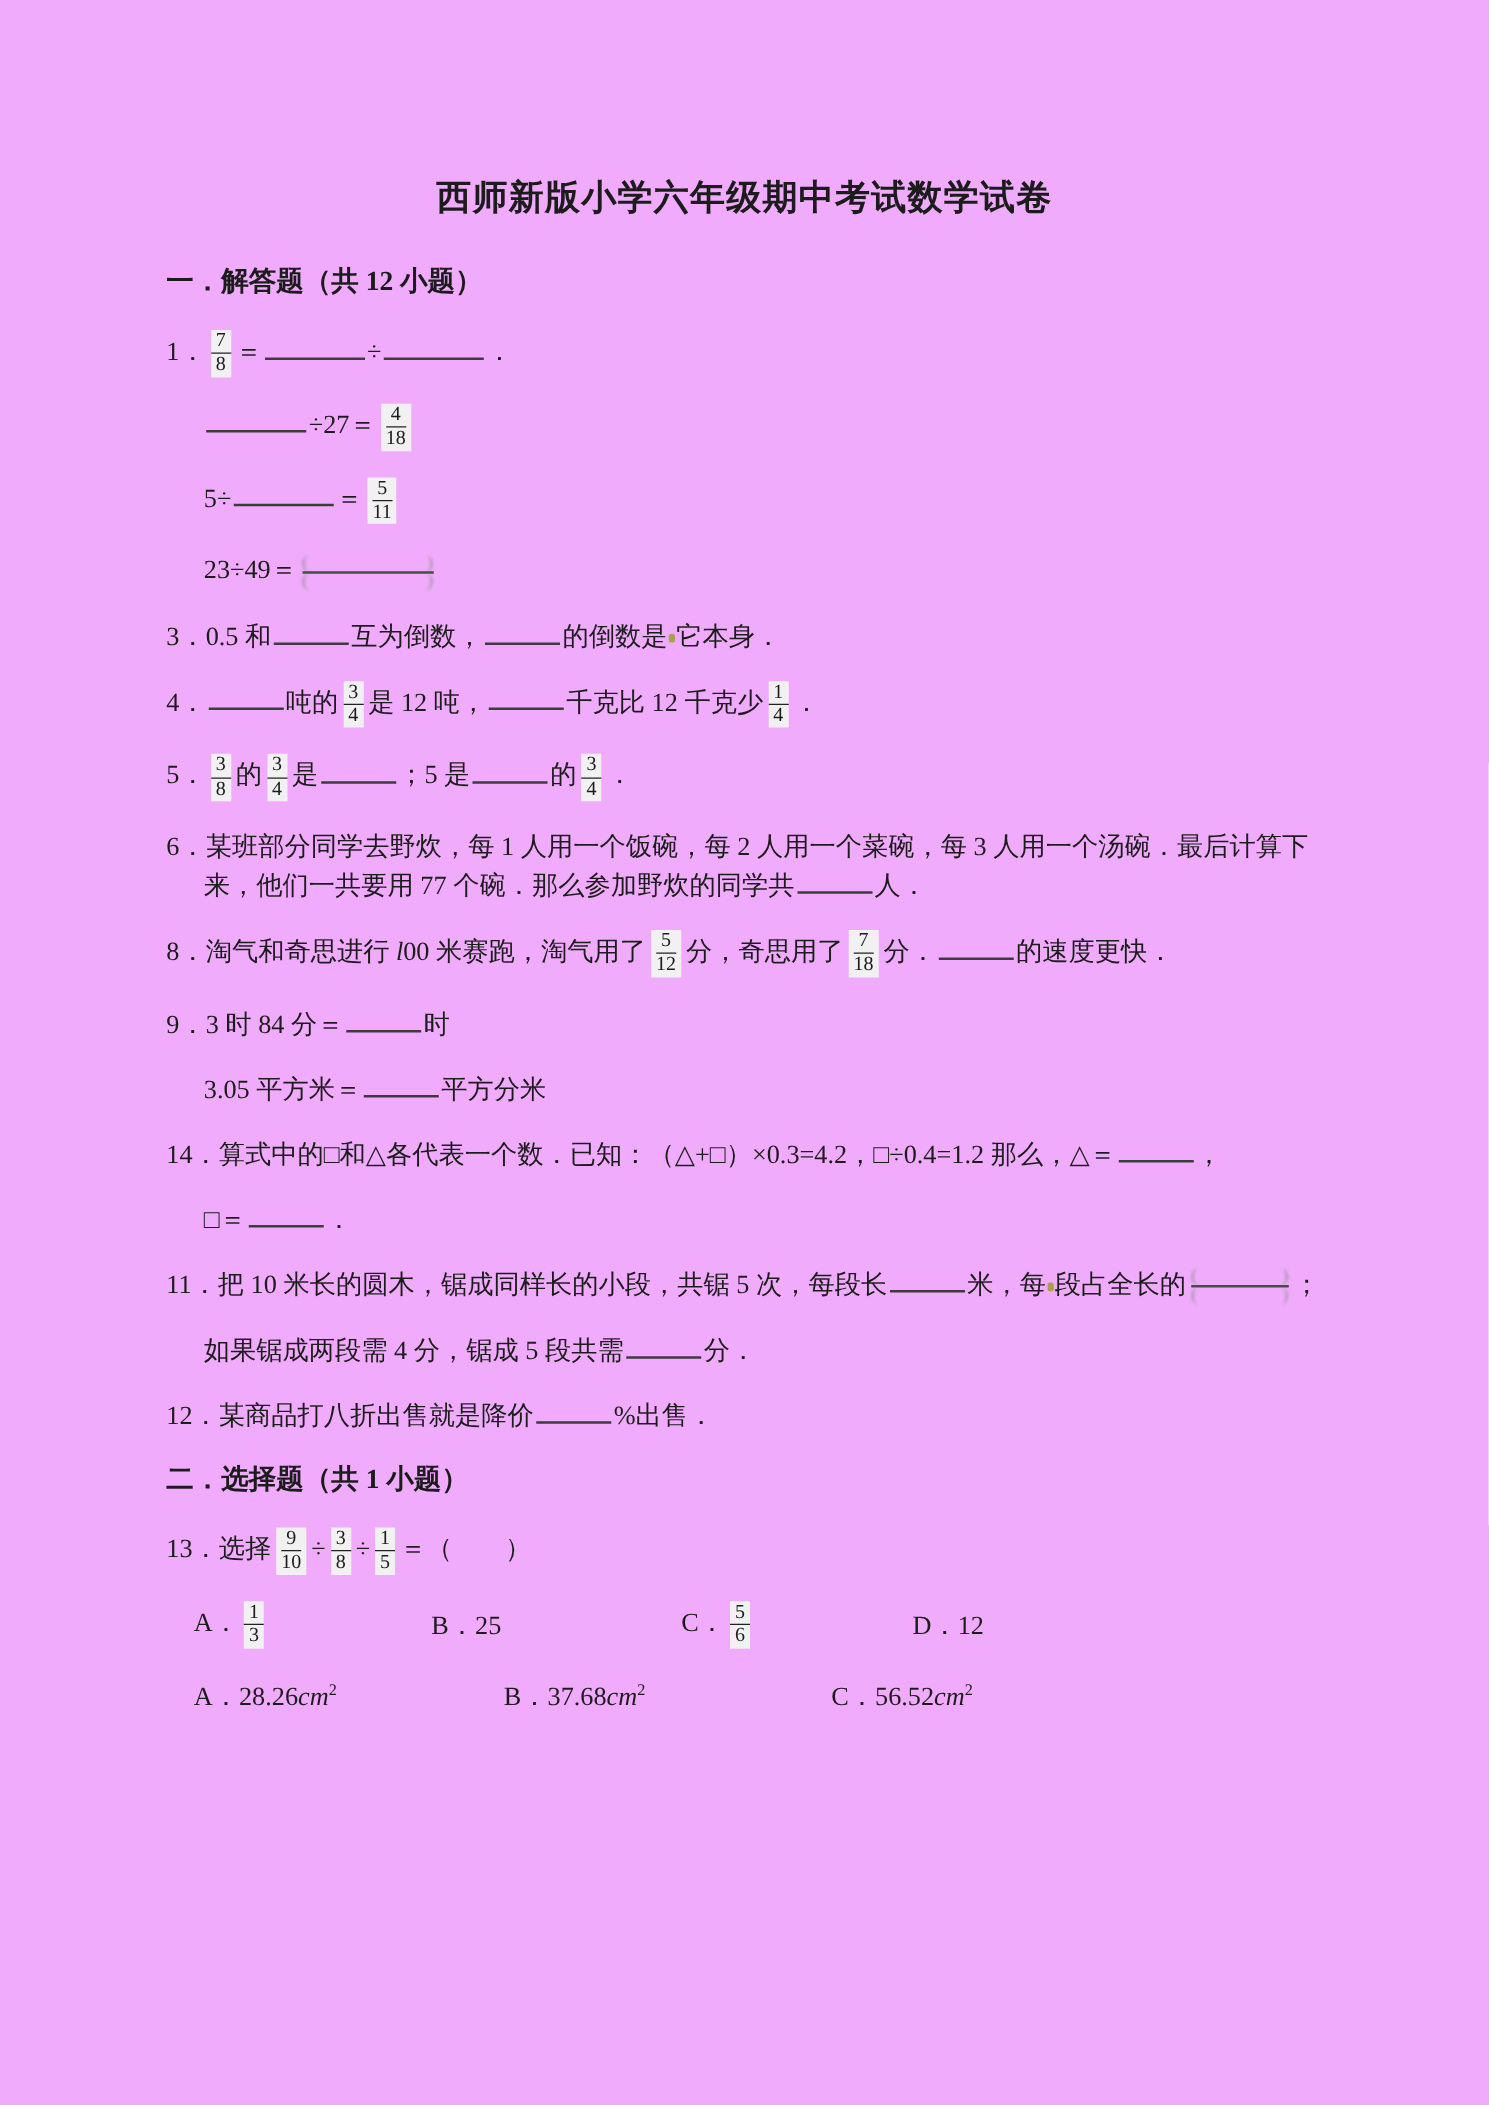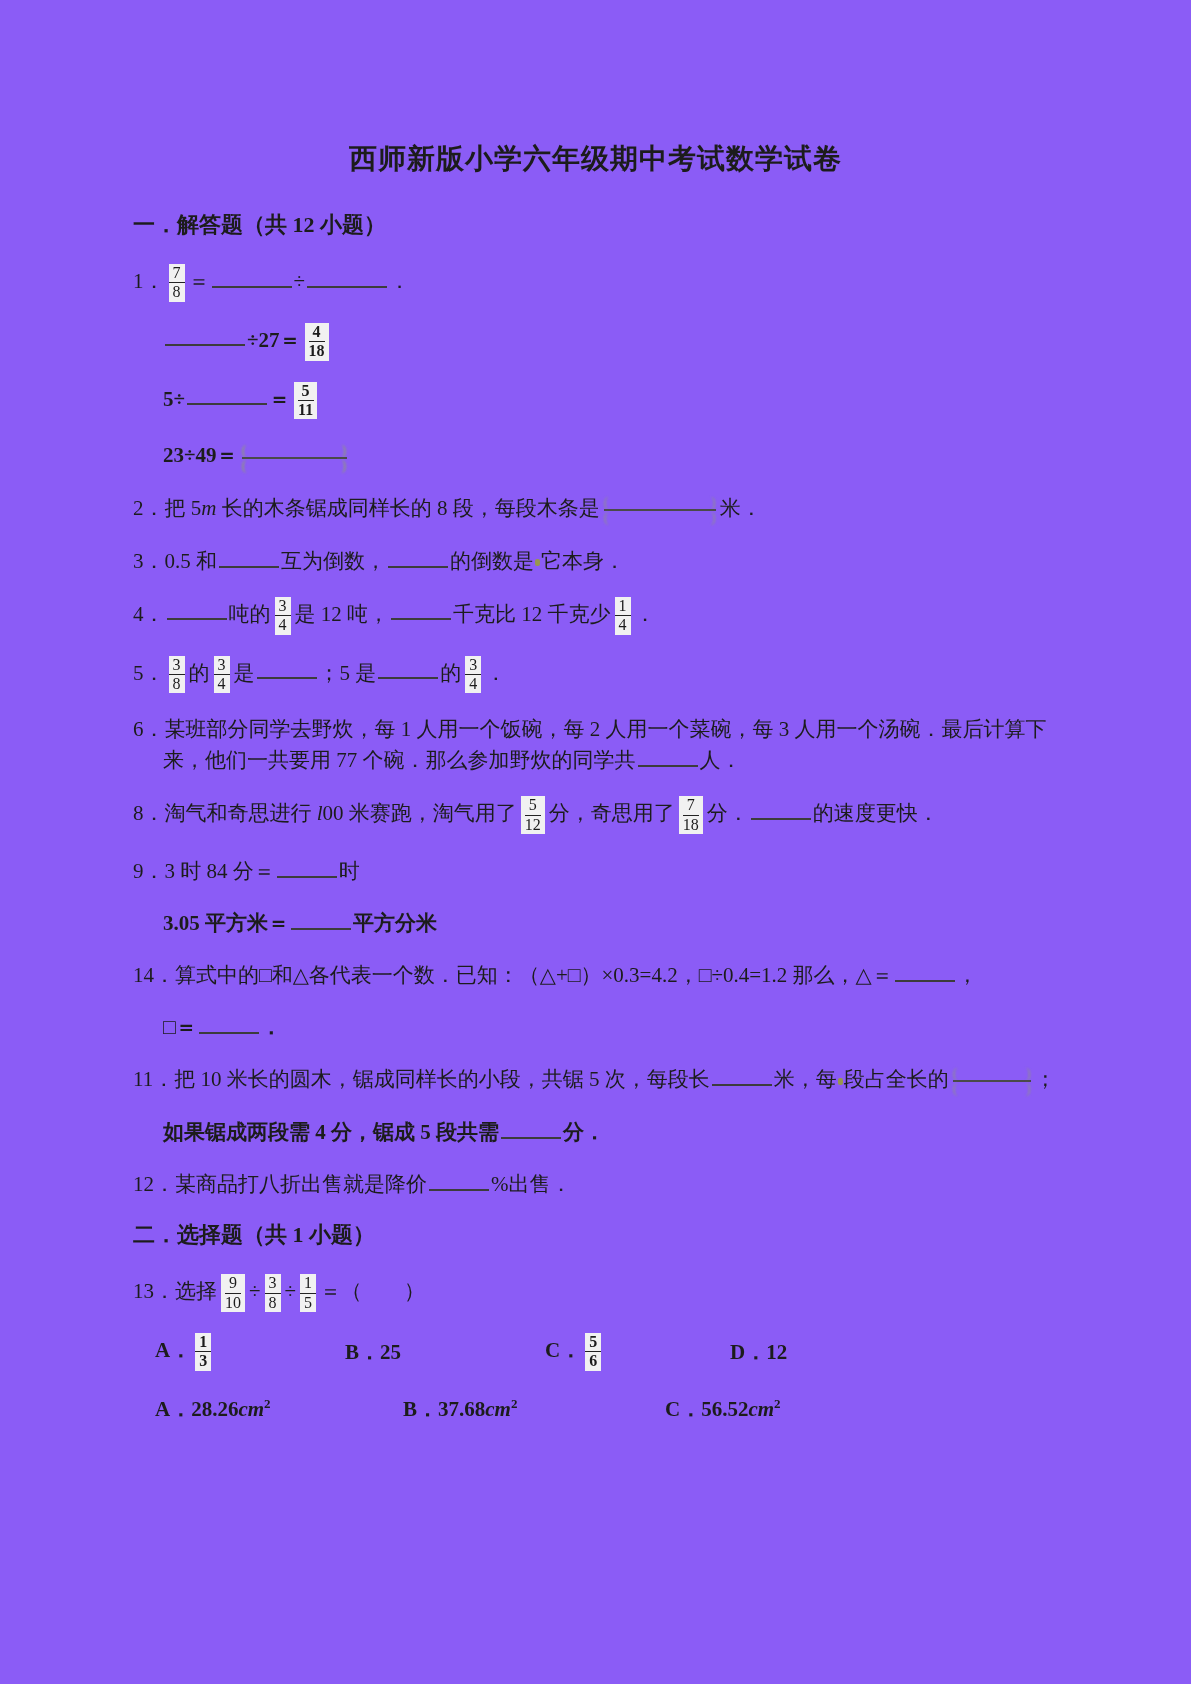--- a/index.html
+++ b/index.html
@@ -4,41 +4,41 @@
 <style>
   :root{
     --ink:#1c1c1c;
     --blank:#3c3c3c;
     --fuzzy:#8f8f8f;
     --fracbg:#f1f1f1;
     --artifact:#9aa030;
   }
   html,body{margin:0;padding:0;background:#ffffff;}
   .page{
-    width:1191px;height:1684px;background:#8b5cf6;overflow:hidden;
+    width:1191px;height:1684px;background:#f0abfc;overflow:hidden;
     font-family:"Liberation Serif","DejaVu Serif",serif;
     color:var(--ink);
     box-sizing:border-box;
     padding:142px 133px 0 133px;
   }
   .doc-title{
     font-size:28px;font-weight:bold;text-align:center;
     margin:0 0 34px 0;letter-spacing:1px;line-height:34px;
   }
   .section-heading{
     font-size:22px;font-weight:bold;line-height:30px;
     margin:6px 0 24px 0;
   }
   .q-line{
     font-size:21px;line-height:30px;
     margin:0 0 21px 0;
     padding-left:30px;text-indent:-30px;
     white-space:normal;
   }
-  .q-line.cont{text-indent:0;font-weight:bold;}
+  .q-line.cont{text-indent:0;}
   .q-line.opts{text-indent:0;padding-left:22px;}
   .t{white-space:pre-wrap;}
   .it{font-style:italic;}
   sup.sp{font-size:13px;line-height:0;}
   .blank{
     display:inline-block;width:60px;height:1em;
     border-bottom:2px solid var(--blank);
     vertical-align:baseline;margin:0 2px;
   }
   .frac{
@@ -87,31 +87,20 @@
           <span class="fz-row">
             <span>(</span>
             <span>)</span>
           </span>
           <span class="fz-bar"></span>
           <span class="fz-row">
             <span>(</span>
             <span>)</span>
           </span>
         </span></div>
-      <div class="q-line"><span class="t">2．</span><span class="t">把 5</span><span class="t it">m</span><span class="t"> 长的木条锯成同样长的 8 段，每段木条是</span><span class="fuzzy" style="width: 112px;">
-          <span class="fz-row">
-            <span>(</span>
-            <span>)</span>
-          </span>
-          <span class="fz-bar"></span>
-          <span class="fz-row">
-            <span>(</span>
-            <span>)</span>
-          </span>
-        </span><span class="t">米．</span></div>
       <div class="q-line"><span class="t">3．</span><span class="t">0.5 和</span><span class="blank"></span><span class="t">互为倒数，</span><span class="blank"></span><span class="t">的倒数是</span><span class="dot"></span><span class="t">它本身．</span></div>
       <div class="q-line"><span class="t">4．</span><span class="blank"></span><span class="t">吨的</span><span class="frac">
           <span class="fn">3</span>
           <span class="fd">4</span>
         </span><span class="t">是 12 吨，</span><span class="blank"></span><span class="t">千克比 12 千克少</span><span class="frac">
           <span class="fn">1</span>
           <span class="fd">4</span>
         </span><span class="t">．</span></div>
       <div class="q-line"><span class="t">5．</span><span class="frac">
           <span class="fn">3</span>

